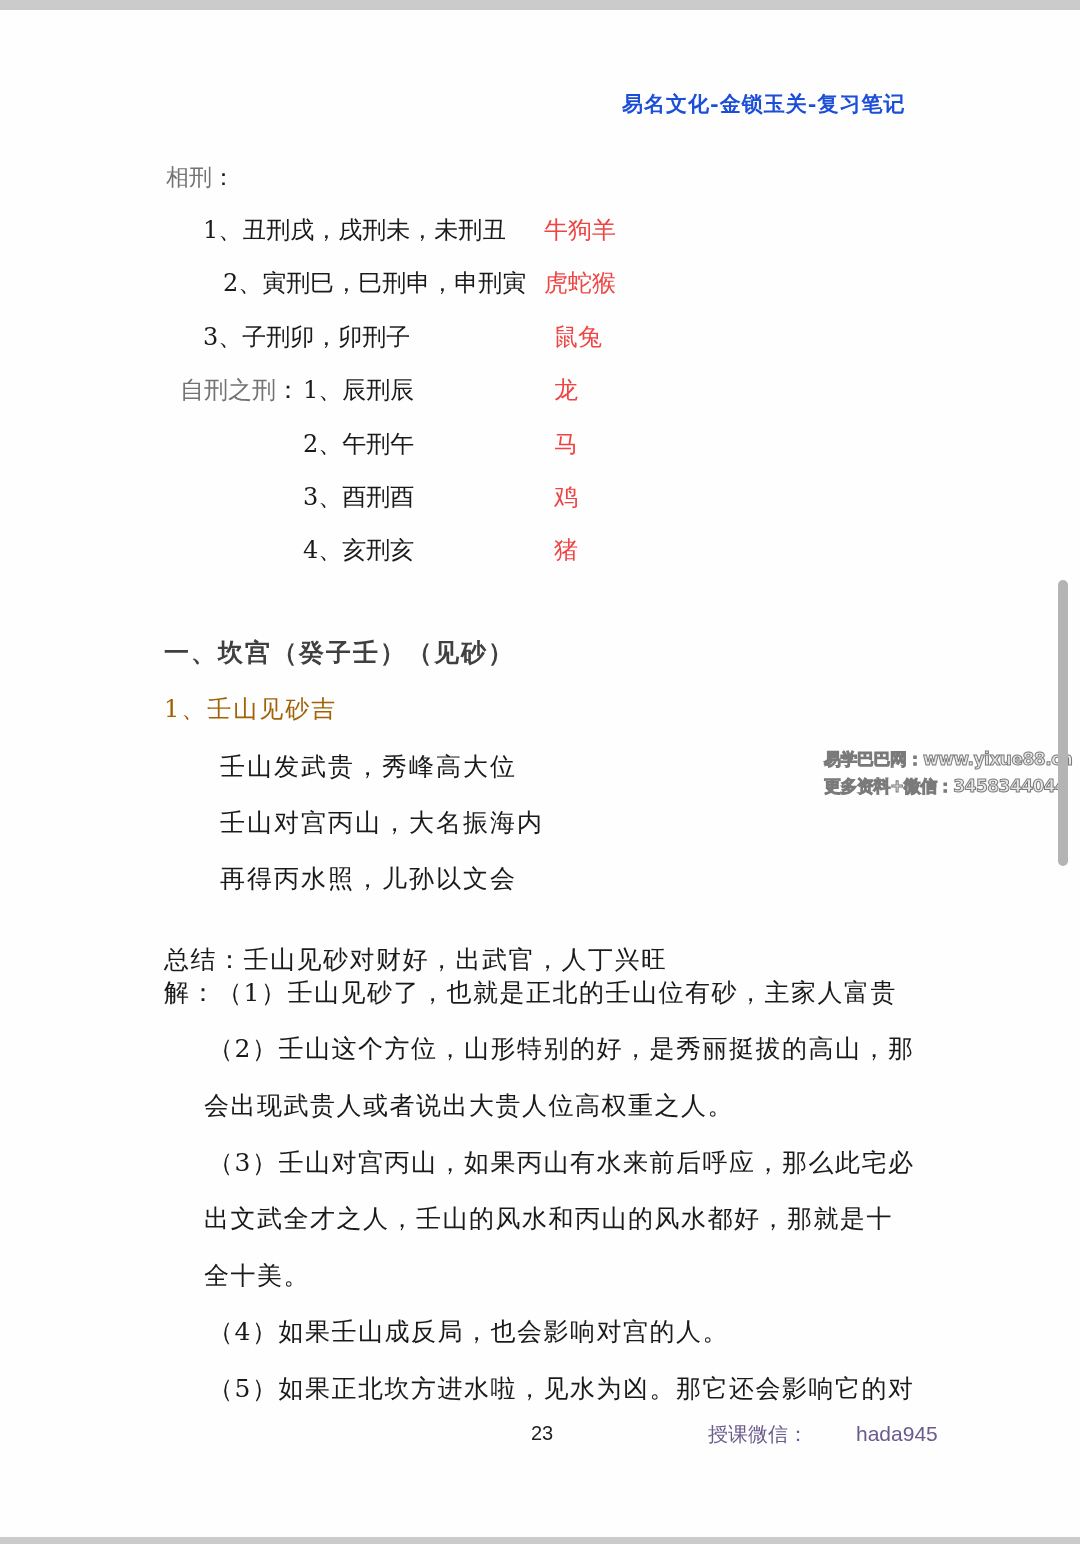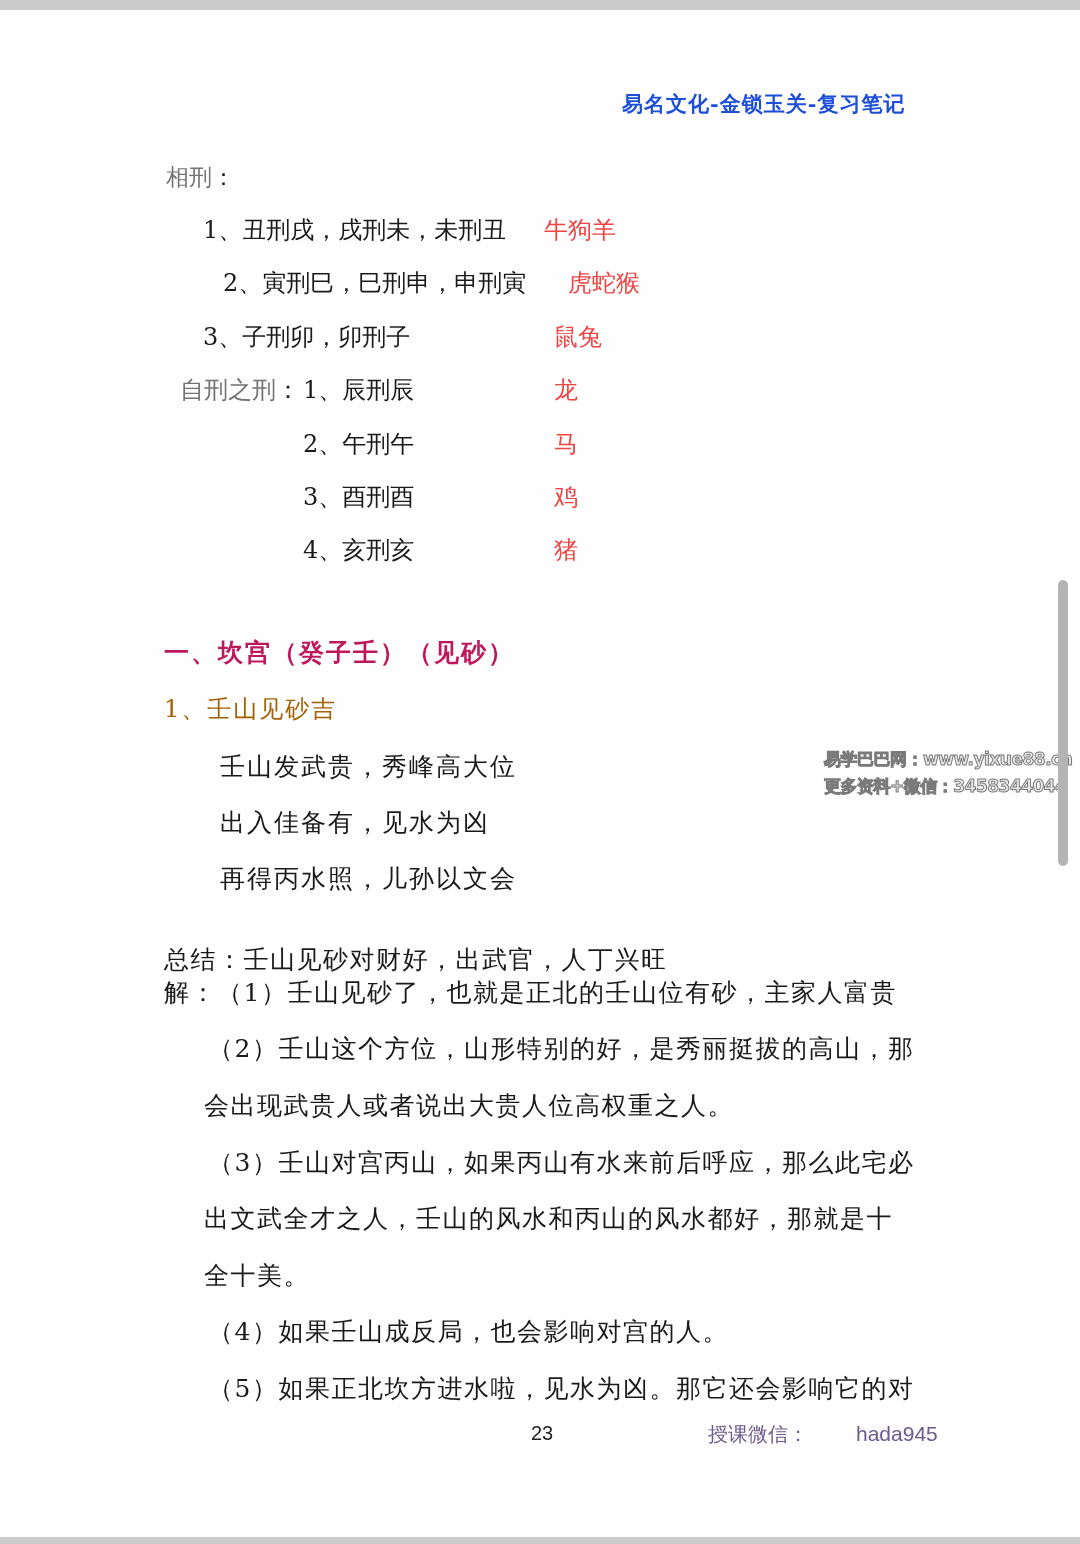--- a/index.html
+++ b/index.html
@@ -11,21 +11,21 @@
     }
     .topbar { position: absolute; left: 0; top: 0; width: 1080px; height: 10px; background: #cbcbcb; }
     .bottombar { position: absolute; left: 0; top: 1537px; width: 1080px; height: 7px; background: #cbcbcb; }
     .page { position: absolute; left: 0; top: 10px; width: 1080px; height: 1527px; background: #fefefe; }
     .abs { position: absolute; white-space: nowrap; }
     .red-soft { color: #737373; }
     .header-title { left: 622px; top: 90px; font-size: 21px; font-weight: bold; color: #1d4ed8; letter-spacing: 1px; }
     .sec-label { left: 166px; top: 162px; font-size: 23px; }
     .xing-row { font-size: 24px; }
     .animal { font-size: 24px; color: #ef4444; }
-    .h1 { left: 164px; top: 636px; font-size: 25px; font-weight: bold; color: #be185d; letter-spacing: 2px; }
+    .h1 { left: 164px; top: 636px; font-size: 25px; font-weight: bold; color: #404040; letter-spacing: 2px; }
     .h2 { left: 164px; top: 693px; font-size: 24px; color: #a16207; letter-spacing: 2px; }
     .poem { left: 220px; font-size: 25px; letter-spacing: 2px; }
     .body-line { font-size: 25px; letter-spacing: 1.5px; }
     .page-num { left: 531px; top: 1422px; font-size: 20px; font-family: "Liberation Sans", sans-serif; color: #222; }
     .wechat { left: 708px; top: 1421px; font-size: 20px; color: #6b5a8c; }
     .wechat .id { font-family: "Liberation Sans", sans-serif; font-size: 21px; margin-left: 48px; }
     .watermark { left: 824px; font-size: 17px; font-family: "DejaVu Sans", sans-serif; color: #e8e8e8; font-weight: bold;
       -webkit-text-stroke: 1px #7a7a7a; letter-spacing: -0.5px; }
     .scrollbar { position: absolute; left: 1058px; top: 580px; width: 10px; height: 286px; border-radius: 5px; background: #b4b4b4; }
   </style>
@@ -39,21 +39,21 @@
 <div class="abs header-title">易名文化-金锁玉关-复习笔记</div>
 
 <div class="abs sec-label">
   <span class="red-soft">相刑</span><span>：</span>
 </div>
 
 <div class="abs xing-row" style="left:203px; top:214px;">1、丑刑戌，戌刑未，未刑丑</div>
 <div class="abs animal" style="left:544px; top:214px;">牛狗羊</div>
 
 <div class="abs xing-row" style="left:203px; top:267px;margin-left:20px;">2、寅刑巳，巳刑申，申刑寅</div>
-<div class="abs animal" style="left:544px; top:267px;margin-left:24px;">虎蛇猴</div>
+<div class="abs animal" style="left:544px; top:267px;">虎蛇猴</div>
 
 <div class="abs xing-row" style="left:203px; top:321px;">3、子刑卯，卯刑子</div>
 <div class="abs animal" style="left:554px; top:321px;">鼠兔</div>
 
 <div class="abs xing-row" style="left:180px; top:374px;">
   <span class="red-soft">自刑之刑</span><span>：</span>
 </div>
 <div class="abs xing-row" style="left:303px; top:374px;">1、辰刑辰</div>
 <div class="abs animal" style="left:554px; top:374px;">龙</div>
 
@@ -63,21 +63,21 @@
 <div class="abs xing-row" style="left:303px; top:481px;">3、酉刑酉</div>
 <div class="abs animal" style="left:554px; top:481px;">鸡</div>
 
 <div class="abs xing-row" style="left:303px; top:534px;">4、亥刑亥</div>
 <div class="abs animal" style="left:554px; top:534px;">猪</div>
 
 <div class="abs h1">一、坎宫（癸子壬）（见砂）</div>
 <div class="abs h2">1、壬山见砂吉</div>
 
 <div class="abs poem" style="top:750px;">壬山发武贵，秀峰高大位</div>
-<div class="abs poem" style="top:806px;">出入佳备有，见水为凶</div>
+<div class="abs poem" style="top:806px;">壬山对宫丙山，大名振海内</div>
 <div class="abs poem" style="top:862px;">再得丙水照，儿孙以文会</div>
 
 <div class="abs body-line" style="left:164px; top:919px;margin-top:24px;">总结：壬山见砂对财好，出武官，人丁兴旺</div>
 
 <div class="abs body-line" style="left:164px; top:976px;">解：（1）壬山见砂了，也就是正北的壬山位有砂，主家人富贵</div>
 <div class="abs body-line" style="left:208px; top:1032px;">（2）壬山这个方位，山形特别的好，是秀丽挺拔的高山，那</div>
 <div class="abs body-line" style="left:204px; top:1089px;">会出现武贵人或者说出大贵人位高权重之人。</div>
 <div class="abs body-line" style="left:208px; top:1146px;">（3）壬山对宫丙山，如果丙山有水来前后呼应，那么此宅必</div>
 <div class="abs body-line" style="left:204px; top:1202px;">出文武全才之人，壬山的风水和丙山的风水都好，那就是十</div>
 <div class="abs body-line" style="left:204px; top:1259px;">全十美。</div>

